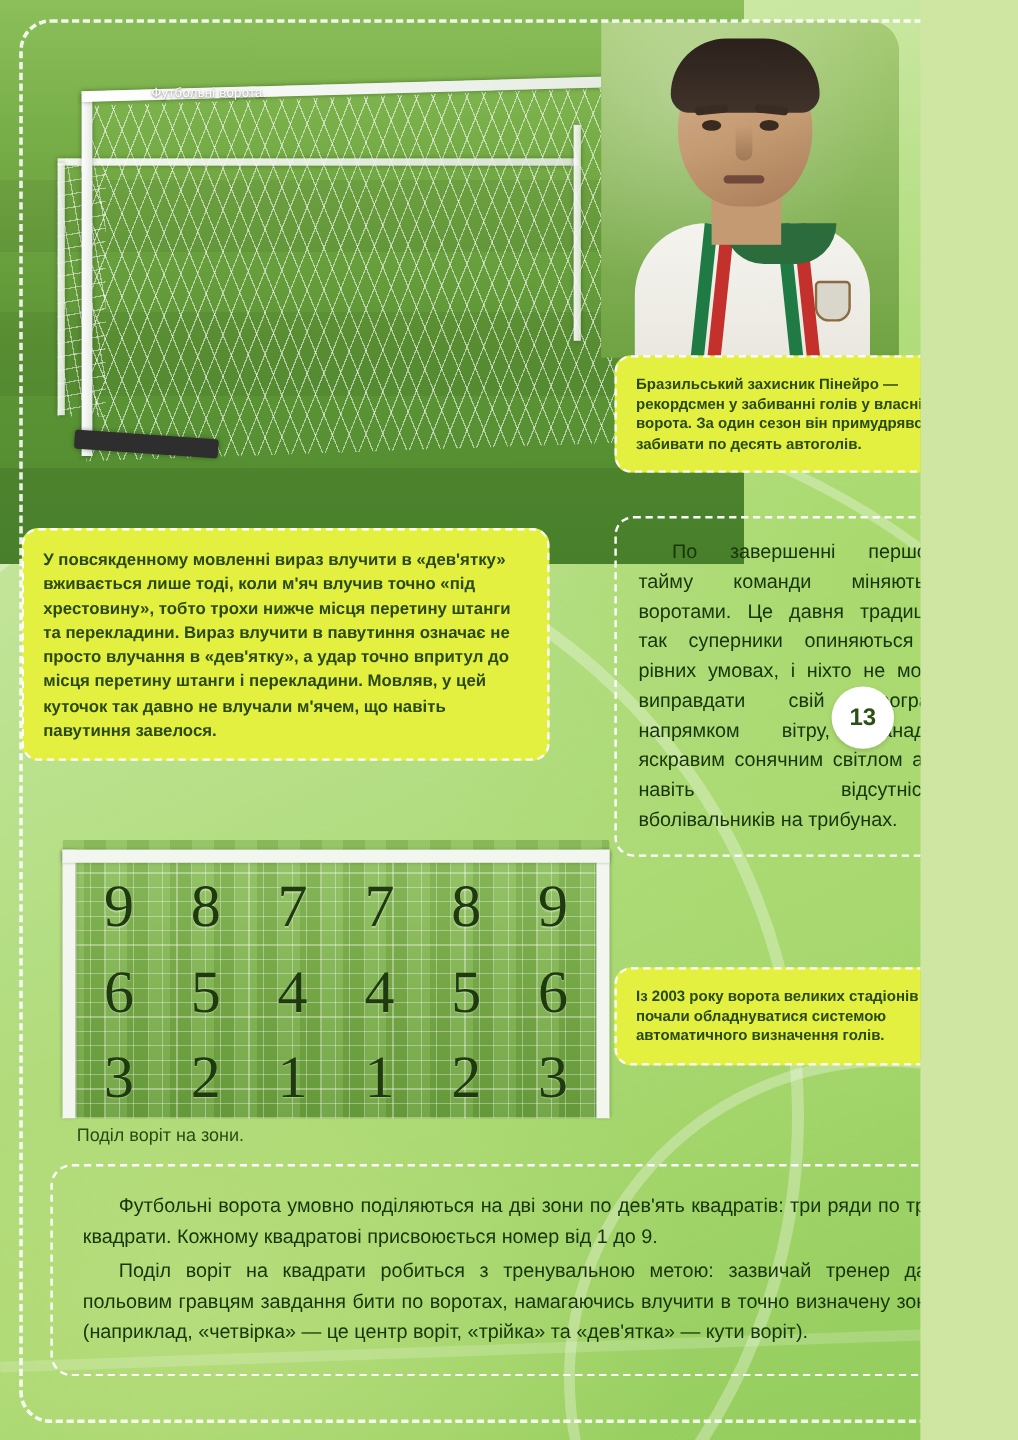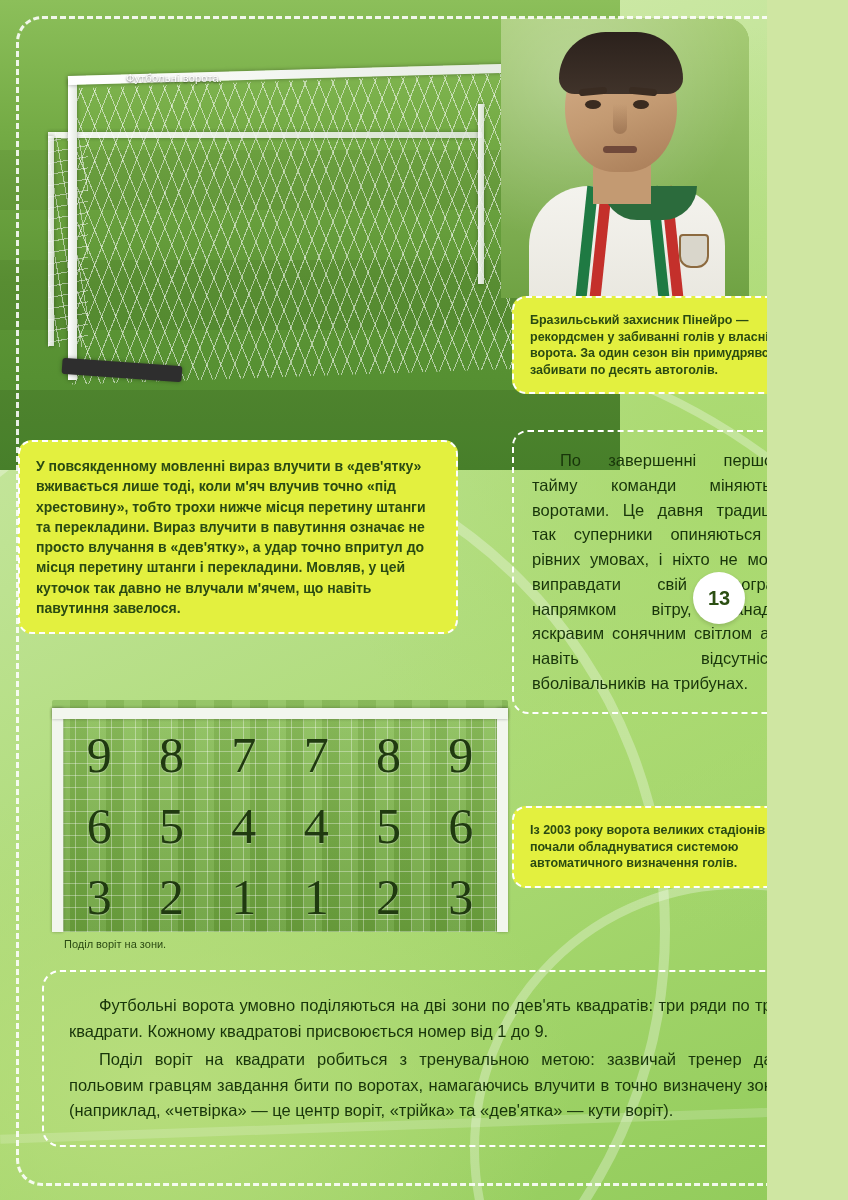--- a/index.html
+++ b/index.html
@@ -328,21 +328,21 @@
     align-items: center;
     justify-content: center;
     font-family: "Liberation Serif", serif;
     font-size: 50px;
     color: #203a10;
     text-shadow: 0 1px 1px rgba(255,255,255,.35);
   }
   .caption-zones {
     position: absolute;
     left: 64px; top: 938px;
-    font-size: 11px;
+    font-size: 15px;
     color: #2b4a13;
   }
 </style>
 </head>
 <body>
 
 <div class="page">
 
   <div class="bg-arc a1"></div>
   <div class="bg-arc a2"></div>

